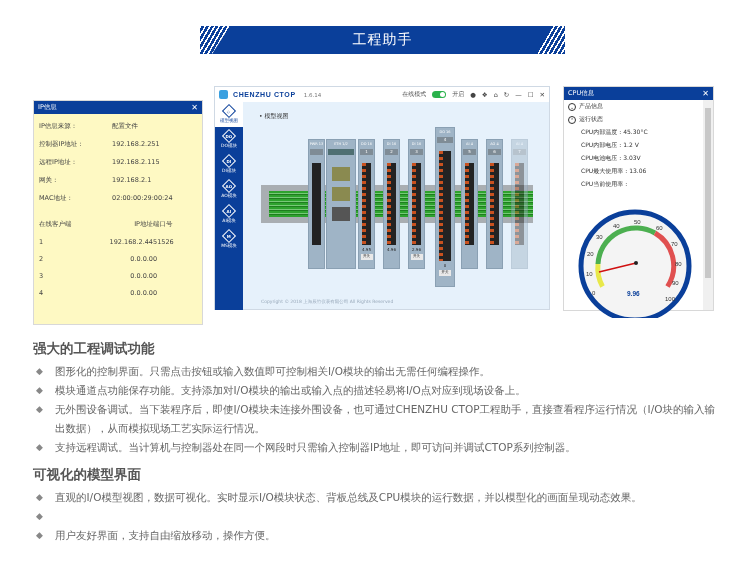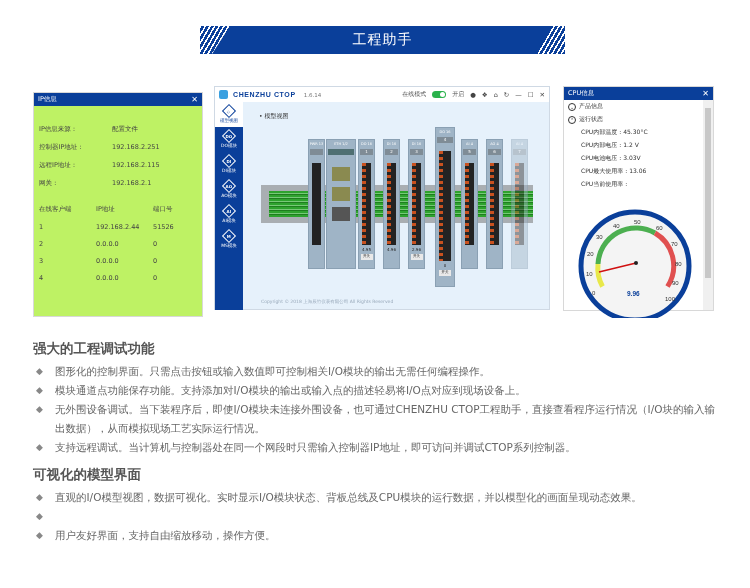--- a/index.html
+++ b/index.html
@@ -16,34 +16,34 @@
   }
   .banner .stripes {
     position: absolute; top: 0; width: 30px; height: 28px;
     background: repeating-linear-gradient(120deg, #ffffff 0 1.5px, #0a3f9a 1.5px 4px);
   }
   .banner .stripes.left { left: 0; clip-path: polygon(0 0, 100% 0, 40% 100%, 0 100%); }
   .banner .stripes.right { right: 0; clip-path: polygon(100% 0, 100% 100%, 0 100%, 60% 0); }
 
   
   .ip-panel {
-    position: absolute; left: 33px; top: 92px; width: 170px; height: 225px;
-    background: #bef264; border: 1px solid #d8d8d8; font-size: 6.5px; color: #444;
+    position: absolute; left: 33px; top: 100px; width: 170px; height: 225px;
+    background: #fef9c3; border: 1px solid #d8d8d8; font-size: 6.5px; color: #444;
   }
   .panel-head {
     height: 13px; background: #0a3f9a; color: #fff; display: flex;
     align-items: center; justify-content: space-between; padding: 0 4px; font-size: 6.5px;
   }
   .panel-head .close { font-size: 8px; font-weight: bold; cursor: pointer; }
   .ip-row { display: flex; height: 18px; align-items: center; padding-left: 5px; }
   .ip-row .k { width: 73px; }
   .ip-table { margin-top: 9px; }
   .ip-table .tr { display: flex; height: 17px; align-items: center; padding-left: 5px; }
   .ip-table .c1 { width: 57px; }
-  .ip-table .c2 { width: 57px; }
+  .ip-table .c2 { width: 57px; text-align: right; }
 
   
   .ctop {
     position: absolute; left: 214px; top: 86px; width: 336px; height: 224px;
     background: #e6f1fb; border: 1px solid #cfd9e4;
   }
   .ctop-titlebar {
     height: 15px; background: #fff; display: flex; align-items: center; padding: 0 4px; font-size: 6px; color: #555;
   }
   .ctop-logo { width: 9px; height: 9px; background: #3aa0e0; border-radius: 2px; margin-right: 5px; }
@@ -102,36 +102,40 @@
   <div class="stripes left"></div>
   <span>工程助手</span>
   <div class="stripes right"></div>
 </div>
 
 <div class="ip-panel">
   <div class="panel-head">
     <span>IP信息</span>
     <span class="close">✕</span>
   </div>
-  <div style="padding-top:14px">
+  <div style="padding-top:3px">
     <div class="ip-row">
         <span class="k">IP信息来源：</span>
         <span>配置文件</span>
       </div>
     <div class="ip-row">
         <span class="k">控制器IP地址：</span>
         <span>192.168.2.251</span>
       </div>
     <div class="ip-row">
         <span class="k">远程IP地址：</span>
         <span>192.168.2.115</span>
       </div>
     <div class="ip-row">
         <span class="k">网关：</span>
         <span>192.168.2.1</span>
+      </div>
+    <div class="ip-row">
+        <span class="k">MAC地址：</span>
+        <span>02:00:00:29:00:24</span>
       </div>
   </div>
   <div class="ip-table">
     <div class="tr">
       <span class="c1">在线客户端</span>
       <span class="c2">IP地址</span>
       <span>端口号</span>
     </div>
     <div class="tr">
         <span class="c1">1</span>

